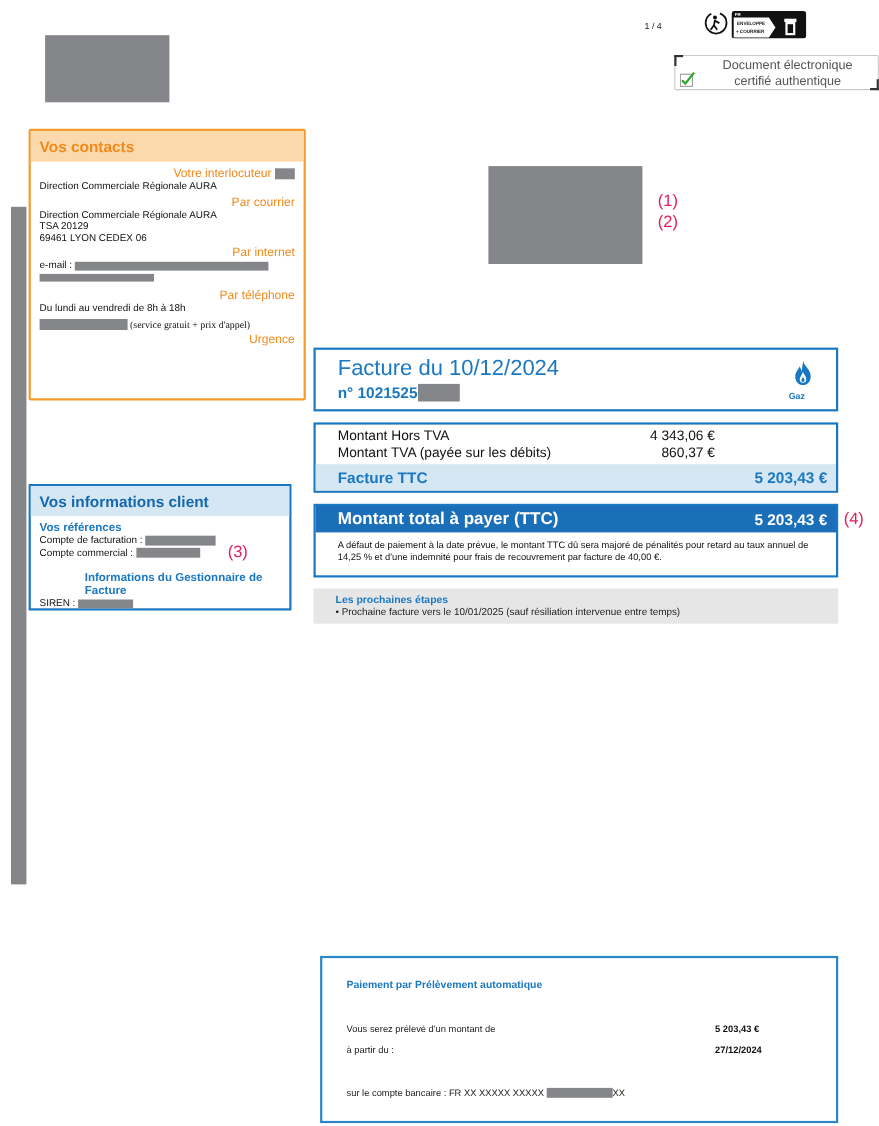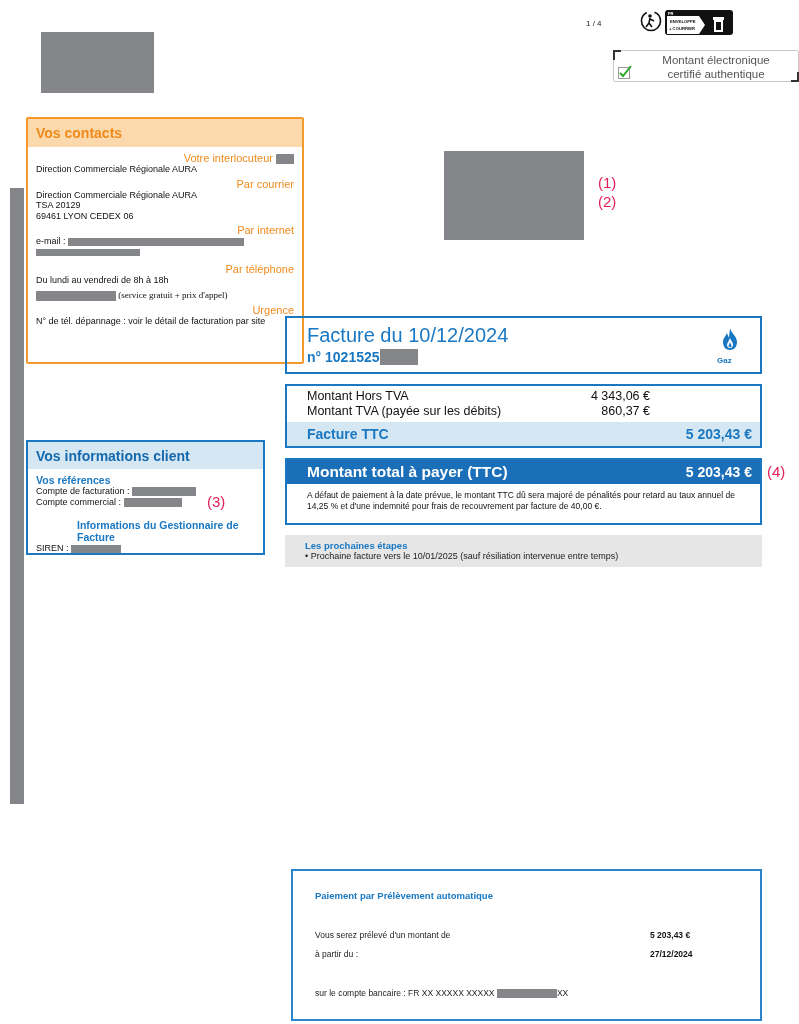--- a/index.html
+++ b/index.html
@@ -19,21 +19,21 @@
   .cert-check { position: absolute; left: 4px; top: 14px; width: 14px; height: 14px; }
   .cert-text { position: absolute; left: 22px; top: 2px; width: 160px; text-align: center; font-size: 11.5px; line-height: 14px; color: #555; }
 
   .logo-redact { left: 41px; top: 32px; width: 113px; height: 61px; }
   .addr-redact { left: 444px; top: 151px; width: 140px; height: 89px; }
   .annot { color: #e2205a; font-size: 15px; line-height: 18px; }
 
   .left-bar { left: 10px; top: 188px; width: 14px; height: 616px; background: #85868a; }
 
   
-  .contacts { left: 26px; top: 117px; width: 278px; height: 247px; border: 2px solid #f39a2b; border-radius: 2px; }
+  .contacts { left: 26px; top: 117px; width: 252px; height: 247px; border: 2px solid #f39a2b; border-radius: 2px; }
   .contacts .head { height: 28px; background: #fbd9ac; padding: 6px 8px; font-size: 14px; font-weight: bold; color: #f08a1c; }
   .contacts .body { padding: 4px 8px 0 8px; font-size: 9px; line-height: 10.5px; color: #111; }
   .c-title { color: #f08a1c; font-weight: normal; font-size: 11px; line-height: 12px; margin-top: 3px; text-align: right; }
   .c-title:first-child { margin-top: 1px; }
   .c-line { white-space: nowrap; }
   .inline-redact { display: inline-block; vertical-align: middle; background: #85868a; }
 
   
   .client { left: 26px; top: 440px; width: 239px; height: 115px; border: 2px solid #1a78c2; }
   .client .head { height: 27px; background: #d5e7f3; padding: 6px 8px; font-size: 14px; font-weight: bold; color: #1468ad; }
@@ -100,21 +100,21 @@
 </div>
 
 <div class="abs cert-box">
   <div class="bracket-tl"></div>
   <div class="bracket-br"></div>
   <svg class="cert-check" viewBox="0 0 14 14">
     <rect x="0.5" y="2.5" width="11" height="11" fill="#fff" stroke="#999"></rect>
     <path d="M2 8 L5 11 L13 1" stroke="#2aa52a" stroke-width="2" fill="none"></path>
   </svg>
   <div class="cert-text">
-    <div>Montant électronique</div>
+    <div>Document électronique</div>
     <div>certifié authentique</div>
   </div>
 </div>
 
 <div class="abs redact logo-redact"></div>
 <div class="abs redact addr-redact"></div>
 <div class="abs annot" style="left:598px; top:174px;">(1)</div>
 <div class="abs annot" style="left:598px; top:193px;">(2)</div>
 
 <div class="abs left-bar"></div>
@@ -141,21 +141,20 @@
     <div class="c-line"><span class="inline-redact" style="width:104px;height:7px;"></span></div>
 
     <div class="c-title" style="margin-top:6px;">Par téléphone</div>
     <div class="c-line">Du lundi au vendredi de 8h à 18h</div>
     <div class="c-line" style="margin-top:4px;font-family:Liberation Serif, serif;">
       <span class="inline-redact" style="width:80px;height:10px;"></span>
       <span>(service gratuit + prix d'appel)</span>
     </div>
 
     <div class="c-title">Urgence</div>
-    <div>N° de tél. dépannage : voir le détail de facturation par site</div>
   </div>
 </div>
 
 <div class="abs client">
   <div class="head">Vos informations client</div>
   <div class="body">
     <div class="b-title">Vos références</div>
     <div class="c-line">
       <span>Compte de facturation :</span>
       <span class="inline-redact" style="width:64px;height:9px;"></span>

